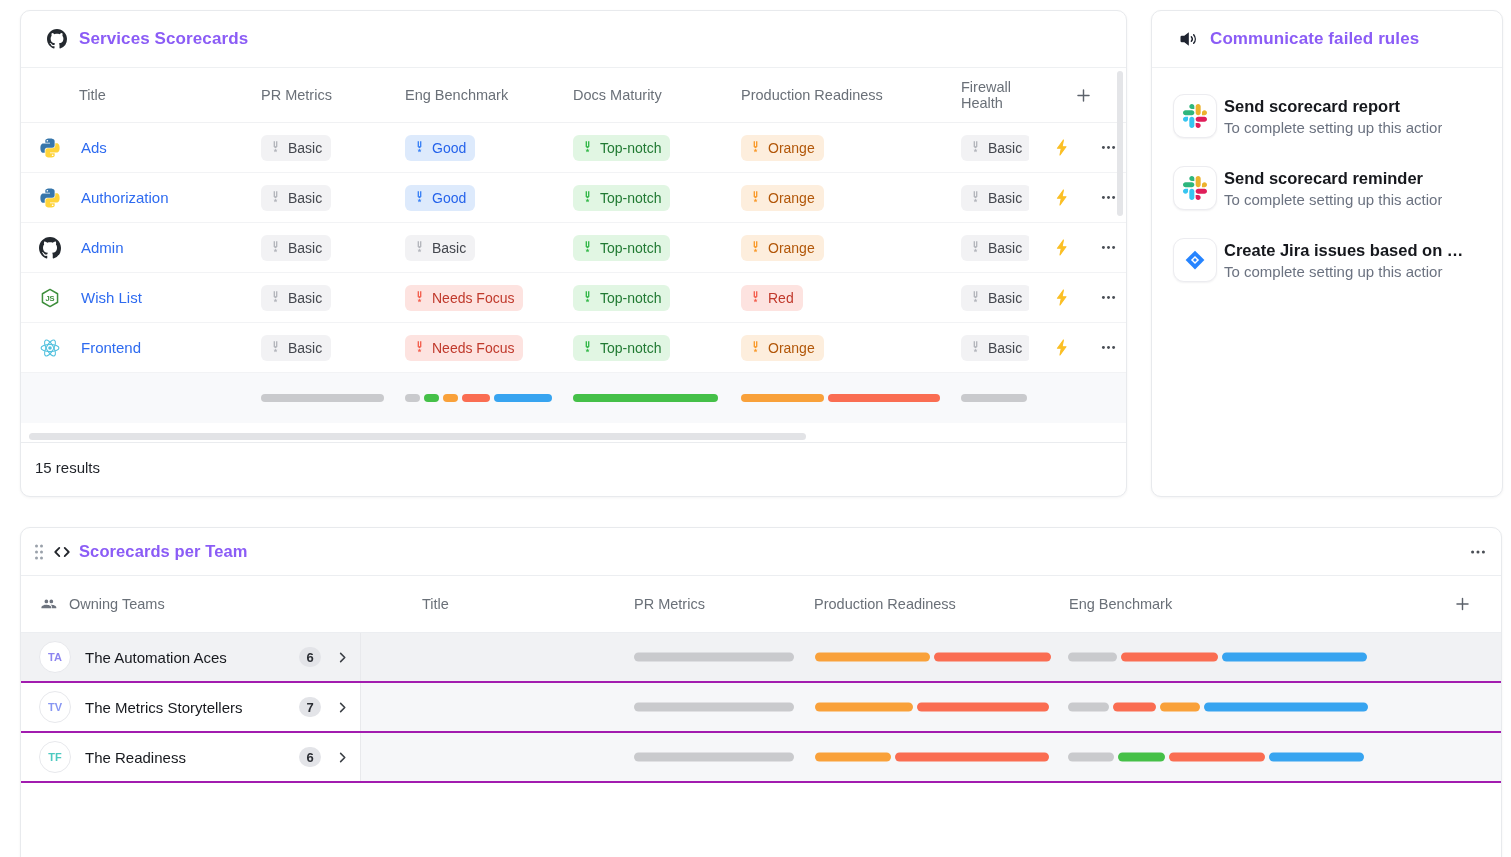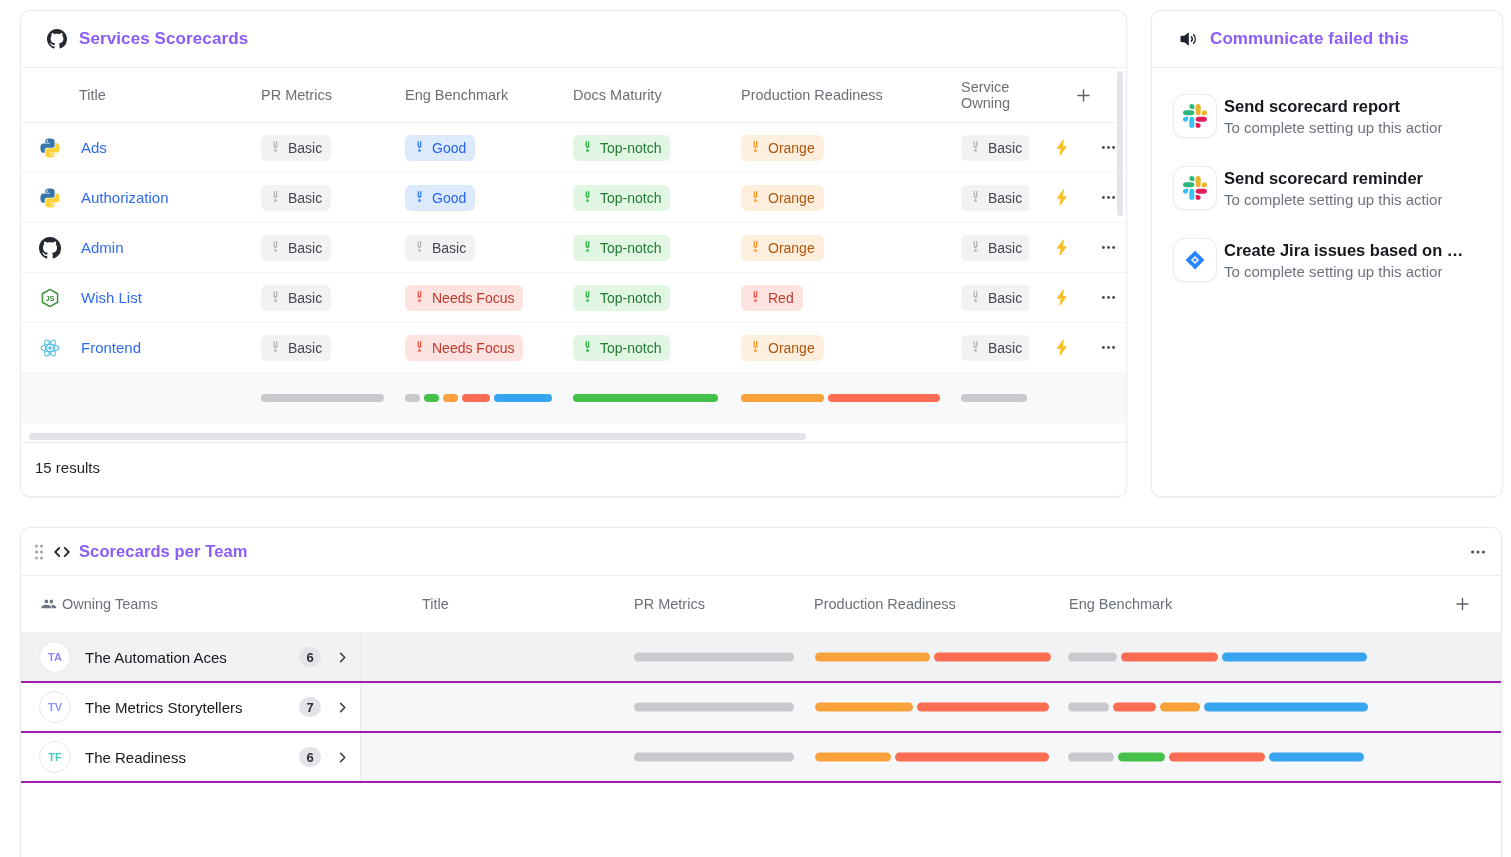--- a/index.html
+++ b/index.html
@@ -100,21 +100,21 @@
         <div class="cell c2">
           <span>Eng Benchmark</span>
         </div>
         <div class="cell c3">
           <span>Docs Maturity</span>
         </div>
         <div class="cell c4">
           <span>Production Readiness</span>
         </div>
         <div class="cell c5">
-          <span>Service Owning</span>
+          <span>Firewall Health</span>
         </div>
         <div class="cell c6" style="padding-left: 44px;">
           <button class="iconbtn">
             <span style="display: flex; align-items: center;">
               <svg width="17" height="17" viewBox="0 0 20 20">
                 <path stroke="#5c626b" stroke-width="1.7" stroke-linecap="round" d="M10 3.5v13M3.5 10h13"></path>
               </svg>
             </span>
           </button>
         </div>
@@ -595,21 +595,21 @@
   <section class="card" id="rules-card">
     <div class="card-header">
       <span id="rules-head-icon">
           <span style="display: flex; align-items: center;">
             <svg width="20" height="20" viewBox="0 0 24 24">
               <path fill="#1f2430" d="M13 4 7.6 8.2H4.5A1.5 1.5 0 0 0 3 9.7v4.6a1.5 1.5 0 0 0 1.5 1.5h3.1L13 20V4z"></path>
               <path fill="none" stroke="#1f2430" stroke-width="1.7" stroke-linecap="round" d="M16 9.2a4.2 4.2 0 0 1 0 5.6M18.8 6.8a8 8 0 0 1 0 10.4"></path>
             </svg>
           </span>
         </span>
-      <span class="card-title">Communicate failed this</span>
+      <span class="card-title">Communicate failed rules</span>
     </div>
     <div id="rules-list" style="padding-top:12px;">
         <div class="rule-item">
           <div class="rule-tile">
             <span style="display: flex; align-items: center;">
               <svg width="24" height="24" viewBox="0 0 122.8 122.8">
                 <path fill="#36c5f0" d="M25.8 77.6c0 7.1-5.8 12.9-12.9 12.9S0 84.7 0 77.6s5.8-12.9 12.9-12.9h12.9v12.9zM32.3 77.6c0-7.1 5.8-12.9 12.9-12.9s12.9 5.8 12.9 12.9v32.3c0 7.1-5.8 12.9-12.9 12.9s-12.9-5.8-12.9-12.9V77.6z"></path>
                 <path fill="#2eb67d" d="M45.2 25.8c-7.1 0-12.9-5.8-12.9-12.9S38.1 0 45.2 0s12.9 5.8 12.9 12.9v12.9H45.2zM45.2 32.3c7.1 0 12.9 5.8 12.9 12.9s-5.8 12.9-12.9 12.9H12.9C5.8 58.1 0 52.3 0 45.2s5.8-12.9 12.9-12.9h32.3z"></path>
                 <path fill="#ecb22e" d="M97 45.2c0-7.1 5.8-12.9 12.9-12.9s12.9 5.8 12.9 12.9-5.8 12.9-12.9 12.9H97V45.2zM90.5 45.2c0 7.1-5.8 12.9-12.9 12.9s-12.9-5.8-12.9-12.9V12.9C64.7 5.8 70.5 0 77.6 0s12.9 5.8 12.9 12.9v32.3z"></path>
                 <path fill="#e01e5a" d="M77.6 97c7.1 0 12.9 5.8 12.9 12.9s-5.8 12.9-12.9 12.9-12.9-5.8-12.9-12.9V97h12.9zM77.6 90.5c-7.1 0-12.9-5.8-12.9-12.9s5.8-12.9 12.9-12.9h32.3c7.1 0 12.9 5.8 12.9 12.9s-5.8 12.9-12.9 12.9H77.6z"></path>
@@ -682,21 +682,21 @@
               <g fill="#4a4e55">
                 <circle cx="4" cy="10" r="1.7"></circle>
                 <circle cx="10" cy="10" r="1.7"></circle>
                 <circle cx="16" cy="10" r="1.7"></circle>
               </g>
             </svg>
           </span>
         </button>
     </div>
     <div class="t-colhead" id="teams-colhead">
-        <span class="lbl" style="left: 41px;">Owning Teams</span>
+        <span class="lbl" style="left: 48px;">Owning Teams</span>
         <span class="lbl" style="left: 401px;">Title</span>
         <span class="lbl" style="left: 613px;">PR Metrics</span>
         <span class="lbl" style="left: 793px;">Production Readiness</span>
         <span class="lbl" style="left: 1048px;">Eng Benchmark</span>
         <span class="lbl" style="left: 19px; display: flex;">
           <svg width="17" height="17" viewBox="0 0 24 24">
             <path fill="#6d737e" d="M9 11a2.6 2.6 0 1 0 0-5.2A2.6 2.6 0 0 0 9 11zm7 0a2.6 2.6 0 1 0 0-5.2A2.6 2.6 0 0 0 16 11zM9 13c-2.4 0-7 1.2-7 3.6V18h14v-1.4c0-2.4-4.6-3.6-7-3.6zm7 0c-.3 0-.7 0-1.1.06 1.3.9 2.1 2.1 2.1 3.54V18h6v-1.4c0-2.4-4.6-3.6-7-3.6z"></path>
           </svg>
         </span>
         <button class="iconbtn abs" style="right: 28px;">

